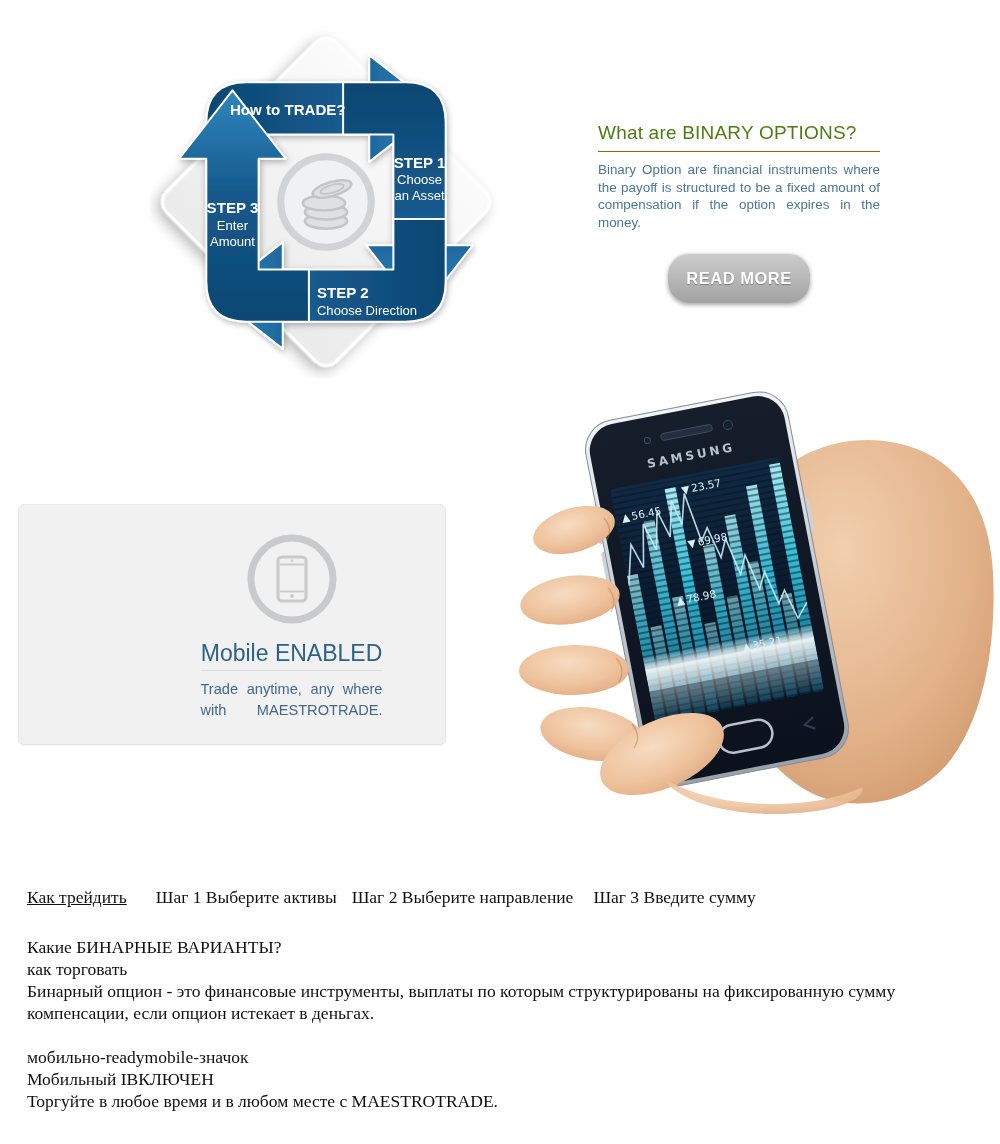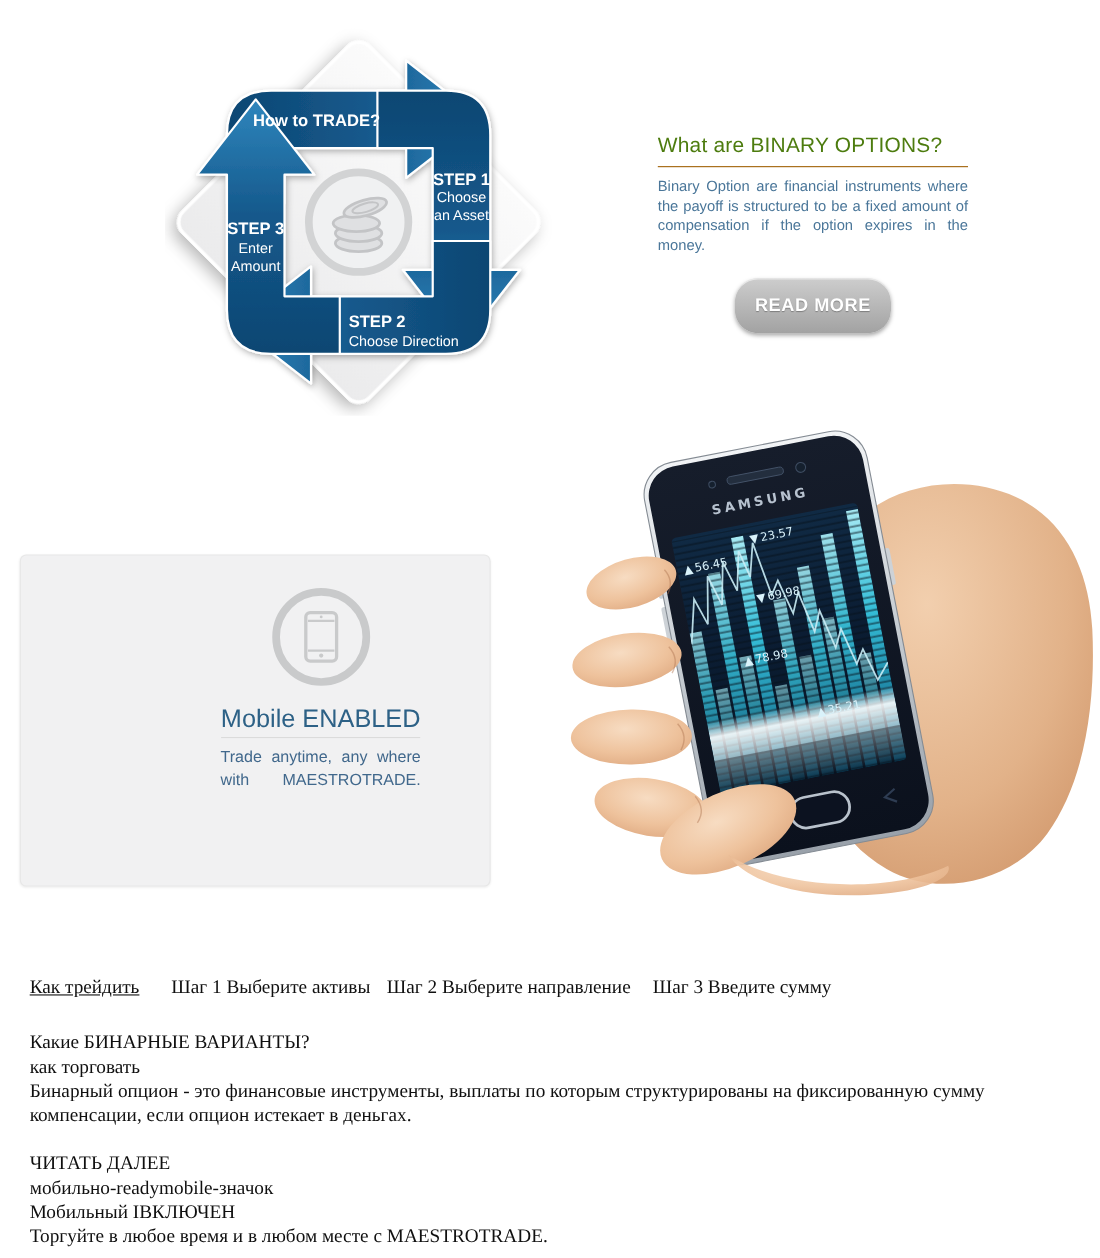--- a/index.html
+++ b/index.html
@@ -25,21 +25,21 @@
     display:block; margin:22px auto 0; width:142px; height:50px;
     border:none; border-radius:21px; cursor:pointer;
     background:linear-gradient(#cdcdcd, #a2a2a2);
     box-shadow:0 2px 4px rgba(0,0,0,.35), inset 0 1px 0 rgba(255,255,255,.55);
     color:#ffffff; font-size:16.5px; font-weight:700; letter-spacing:.5px;
     text-shadow:0 1px 1px rgba(0,0,0,.3);
     font-family:"Liberation Sans", sans-serif;
   }
   
   .card {
-    position:absolute; left:18px; top:504px; width:428px; height:302px;
+    position:absolute; left:18px; top:504px; width:428px; height:241px;
     background:#f1f1f2; border:1px solid #e7e7e7; border-radius:6px;
     box-shadow:0 1px 2px rgba(0,0,0,.06);
   }
   .card-inner { position:absolute; left:160px; top:26px; width:225px; text-align:center; }
   .mc-icon { display:block; margin:0 auto; }
   .card h3 {
     display:inline-block; margin-top:13px; font-size:23px; font-weight:400;
     color:#2d6186; padding-bottom:3px; border-bottom:1px solid #dbdbdb; white-space:nowrap;
   }
   .mc-lines { width:182px; margin:8px auto 0; }
@@ -274,19 +274,18 @@
     <span class="g1">Как трейдить</span><span class="g2">Шаг 1 Выберите активы</span><span class="g3">Шаг 2 Выберите направление</span><span>Шаг 3 Введите сумму</span>
   </div>
 
   <div class="ru ru-p1">
     <div>Какие БИНАРНЫЕ ВАРИАНТЫ?</div>
     <div>как торговать</div>
     <div>Бинарный опцион - это финансовые инструменты, выплаты по которым структурированы на фиксированную сумму компенсации, если опцион истекает в деньгах.</div>
   </div>
 
   <div class="ru ru-p2">
-    <div>ЧИТАТЬ ДАЛЕЕ</div>
     <div>мобильно-readymobile-значок</div>
     <div>Мобильный ІВКЛЮЧЕН</div>
     <div>Торгуйте в любое время и в любом месте с MAESTROTRADE.</div>
   </div>
 
 </div>
 
 </body></html>

